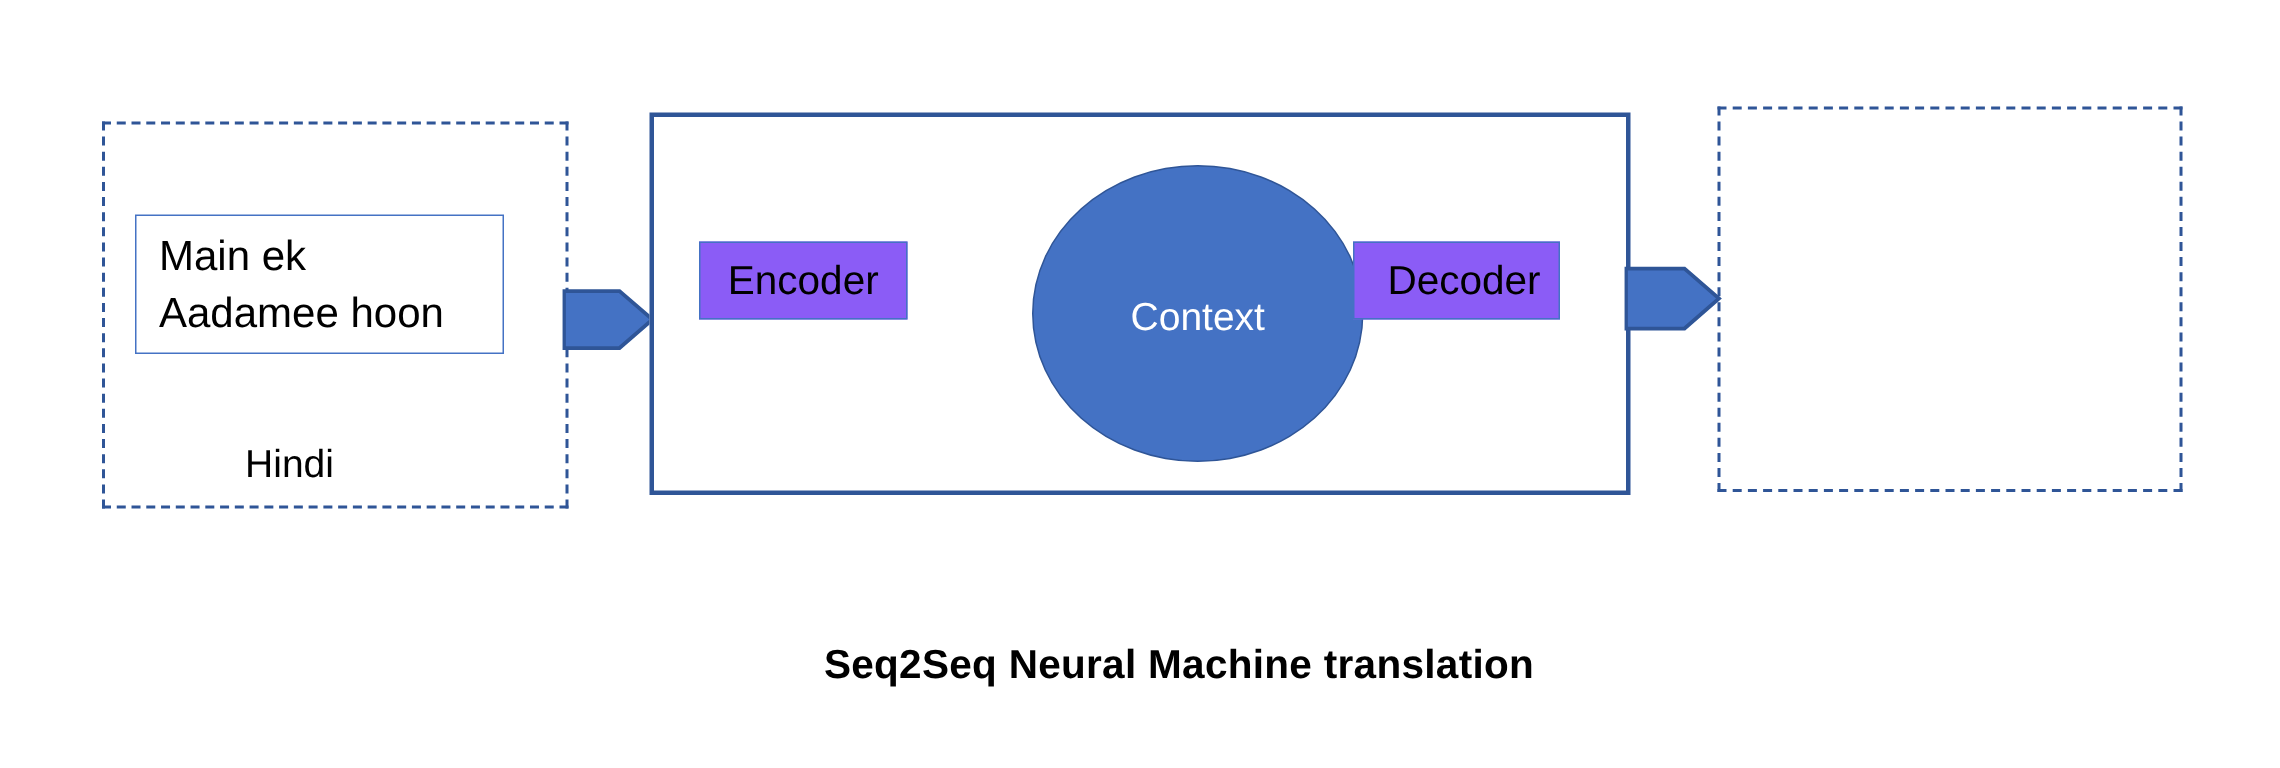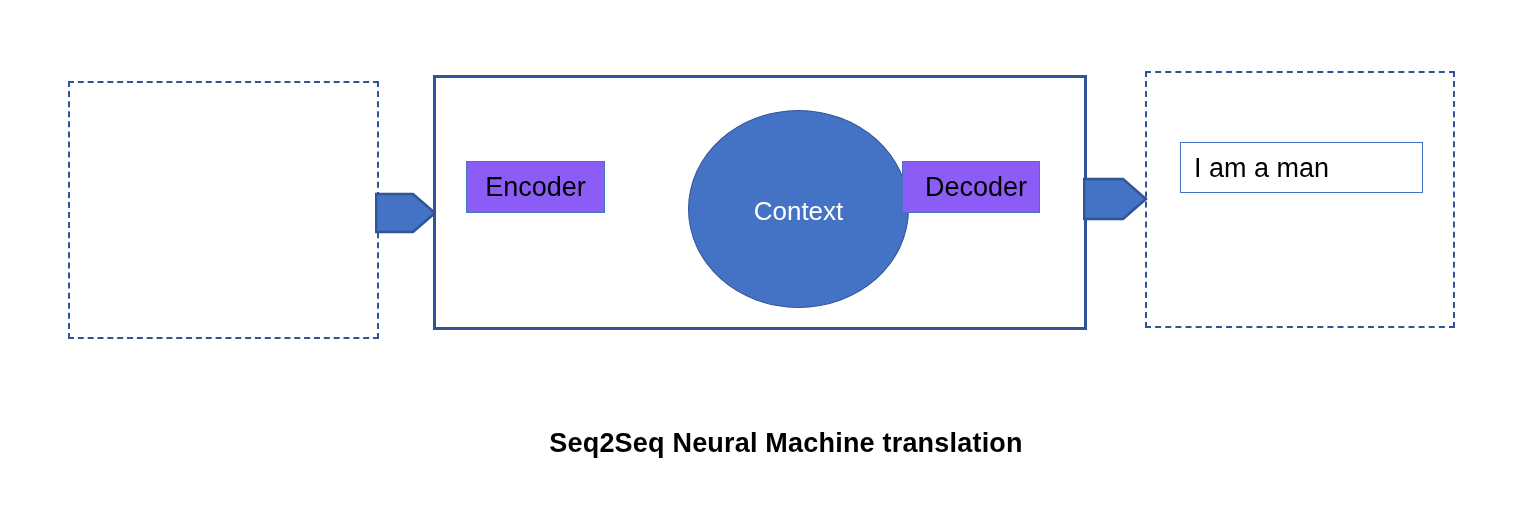--- a/index.html
+++ b/index.html
@@ -102,20 +102,25 @@
     letter-spacing: 0.2px;
   }
 </style>
 </head>
 <body>
 
 <div class="canvas">
 
   <div class="dashed-box dashed-left">
   </div>
+  <div class="text-box source-box">
+    <div>Main ek</div>
+    <div>Aadamee hoon</div>
+  </div>
+  <div class="lang-label lang-hindi">Hindi</div>
 
   <svg class="flow-arrow arrow-1" width="62" height="44" viewBox="0 0 62 44">
     <polygon points="1,3 38,3 60,22 38,41 1,41" stroke-width="2.5" stroke-linejoin="miter" fill="#4472C4" stroke="#2F5597"></polygon>
   </svg>
 
   <div class="model-box"></div>
   <div class="coder-box encoder">
     <span>Encoder</span>
   </div>
   <div class="context-ellipse">
@@ -123,19 +128,16 @@
   </div>
   <div class="coder-box decoder">
     <span>Decoder</span>
   </div>
 
   <svg class="flow-arrow arrow-2" width="66" height="46" viewBox="0 0 66 46">
     <polygon points="1,3 40,3 63,23 40,43 1,43" stroke-width="2.5" stroke-linejoin="miter" fill="#4472C4" stroke="#2F5597"></polygon>
   </svg>
 
   <div class="dashed-box dashed-right"></div>
-  <div class="text-box target-box">
-    <div>I am a man</div>
-  </div>
 
   <div class="caption">Seq2Seq Neural Machine translation</div>
 
 </div>
 
 </body></html>

